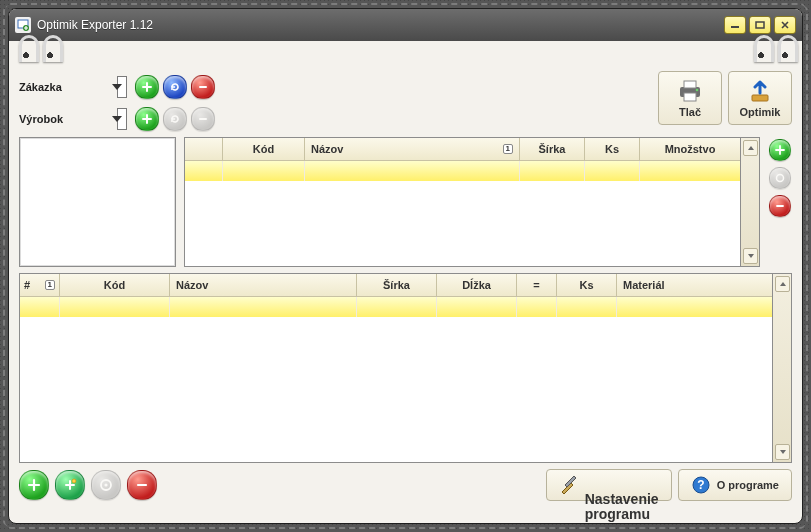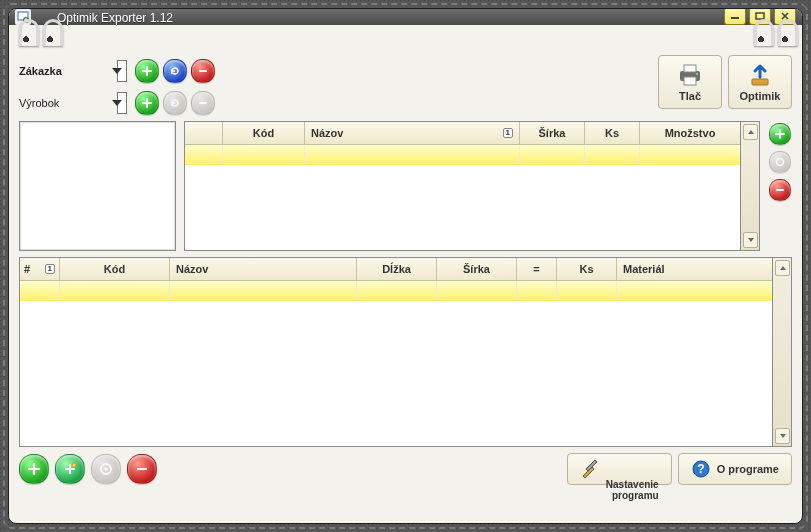--- a/index.html
+++ b/index.html
@@ -4,40 +4,40 @@
 <style>
   html,body{margin:0;padding:0;font-family:"Segoe UI",Tahoma,Arial,sans-serif;font-size:11px;background:#3a3a3a;}
   .stage{width:811px;height:532px;box-sizing:border-box;background:#565656;background-image:radial-gradient(circle at 0 0,#454545 1px,transparent 1px);background-size:4px 4px;padding:6px 6px 10px 6px;position:relative;}
   .stitch{position:absolute;pointer-events:none;}
   .stitch.top{top:3px;left:6px;right:6px;height:3px;border-top:2px dashed #7c7c7c;border-radius:8px 8px 0 0;}
   .stitch.bottom{bottom:3px;left:6px;right:6px;height:3px;border-bottom:2px dashed #7c7c7c;border-radius:0 0 8px 8px;}
   .stitch.left{top:6px;bottom:6px;left:3px;width:3px;border-left:2px dashed #7c7c7c;border-radius:8px 0 0 8px;}
   .stitch.right{top:6px;bottom:6px;right:3px;width:3px;border-right:2px dashed #7c7c7c;border-radius:0 8px 8px 0;}
   .window{position:absolute;left:8px;right:8px;top:8px;bottom:8px;background:#f4f2ed;border:1px solid #1f1f1f;border-radius:8px;display:flex;flex-direction:column;overflow:hidden;}
   
-  .titlebar{height:16px;background:linear-gradient(#6d6d6d,#4a4a4a);color:#fff;display:flex;align-items:flex-end;padding:0 6px;font-size:12px;gap:20px;}
+  .titlebar{height:32px;background:linear-gradient(#6d6d6d,#4a4a4a);color:#fff;display:flex;align-items:center;padding:0 6px;font-size:12px;}
   .titlebar .app-icon{width:16px;height:16px;margin-right:6px;border-radius:2px;display:flex;align-items:center;justify-content:center;background:#efefef;position:relative;}
   .titlebar .app-icon svg{display:block;}
   .titlebar .title{flex:1;text-shadow:0 1px 0 rgba(0,0,0,.4);}
   .winbtns{display:flex;gap:3px;}
   .winbtn{width:20px;height:16px;background:linear-gradient(#fff9b8,#f7e96a);border:1px solid #8a7a20;border-radius:3px;display:flex;align-items:center;justify-content:center;color:#333;font-weight:bold;font-size:10px;line-height:1;}
   .winbtn svg{display:block;}
   
   .rings{height:26px;position:relative;}
   .ring{position:absolute;top:-6px;width:22px;height:28px;}
   .ring::before{content:"";position:absolute;left:4px;top:0;width:14px;height:24px;border:3px solid #d9d9d9;border-bottom:none;border-radius:12px 12px 0 0;box-shadow:0 1px 2px rgba(0,0,0,.4);}
   .ring::after{content:"";position:absolute;left:7px;top:16px;width:8px;height:12px;background:radial-gradient(circle at 50% 35%,#333 0 3px,transparent 3px);}
   .ring.r1{left:6px;} .ring.r2{left:30px;}
   .ring.r3{right:30px;} .ring.r4{right:6px;}
   
   .body{flex:1;display:flex;flex-direction:column;padding:4px 10px 10px 10px;gap:6px;}
   
   .formrow{display:flex;align-items:center;gap:8px;}
   .formrow .lbl{width:90px;color:#222;font-weight:bold;}
-  .formrow.second .lbl{font-weight:normal;}
+  .formrow.second .lbl{font-weight:bold;}
   .combo{flex:1;max-width:448px;height:20px;background:#fff;border:1px solid #7a7a7a;display:flex;align-items:center;padding:0 4px;position:relative;}
   .combo .caret{position:absolute;right:4px;top:50%;transform:translateY(-50%);width:0;height:0;border-left:5px solid transparent;border-right:5px solid transparent;border-top:6px solid #333;}
   .rowbtns{display:flex;gap:4px;}
   .roundbtn{width:22px;height:22px;border-radius:11px;border:1px solid rgba(0,0,0,.2);display:flex;align-items:center;justify-content:center;box-shadow:inset 0 2px 3px rgba(255,255,255,.6),0 1px 1px rgba(0,0,0,.2);}
   .rb-green{background:radial-gradient(circle at 35% 30%,#8dff8d,#1ea21e 70%);}
   .rb-blue{background:radial-gradient(circle at 35% 30%,#8db8ff,#1e47c2 70%);}
   .rb-red{background:radial-gradient(circle at 35% 30%,#ff9a8d,#c21e1e 70%);}
   .rb-grey{background:radial-gradient(circle at 35% 30%,#e0e0e0,#a6a6a6 70%);}
   .rb-green-sm{background:radial-gradient(circle at 35% 30%,#9dffb0,#1ea24a 70%);}
   .roundbtn.disabled{opacity:.55;}
@@ -68,21 +68,21 @@
   .vscroll .arrow svg{display:block;}
   .sidebtns{width:24px;display:flex;flex-direction:column;gap:6px;align-items:center;padding-top:2px;}
   .sidebtns .roundbtn{width:20px;height:20px;border-radius:10px;}
   
   .bottomgridrow{display:flex;height:190px;}
   
   .footer{display:flex;align-items:center;gap:6px;}
   .footer .spacer{flex:1;}
   .footbtn{height:30px;border:1px solid #b7b29b;border-radius:4px;background:linear-gradient(#fbf9f0,#eee9d6);display:flex;align-items:center;gap:6px;padding:0 12px;font-weight:bold;color:#333;}
   .footbtn svg{flex:none;}
-  .footbtn .two-line{line-height:1.05;font-size:10px;text-align:right;margin-top:43px;}
+  .footbtn .two-line{line-height:1.05;font-size:14px;text-align:left;margin-top:43px;}
 </style>
 </head>
 <body>
 
 <div class="stage">
   <div class="stitch top"></div>
     <div class="stitch bottom"></div>
   <div class="stitch left"></div>
     <div class="stitch right"></div>
 
@@ -259,22 +259,22 @@
 
       <div class="bottomgridrow">
         <div class="grid">
           <div class="ghead">
             <div class="gh" style="width:40px;justify-content:space-between;padding:3px 4px">
               <span>#</span>
               <span class="sort">1</span>
             </div>
             <div class="gh" style="width:110px">Kód</div>
             <div class="gh" style="flex:1;justify-content:flex-start">Názov</div>
+            <div class="gh" style="width:80px">Šírka</div>
             <div class="gh" style="width:80px">Dĺžka</div>
-            <div class="gh" style="width:80px">Šírka</div>
             <div class="gh" style="width:40px">=</div>
             <div class="gh" style="width:60px">Ks</div>
             <div class="gh" style="width:155px;justify-content:flex-start;border-right:none">Materiál</div>
           </div>
           <div class="gbody">
             <div class="grow sel">
               <div class="gc" style="width:40px"></div>
               <div class="gc" style="width:110px"></div>
               <div class="gc" style="flex:1"></div>
               <div class="gc" style="width:80px"></div>

